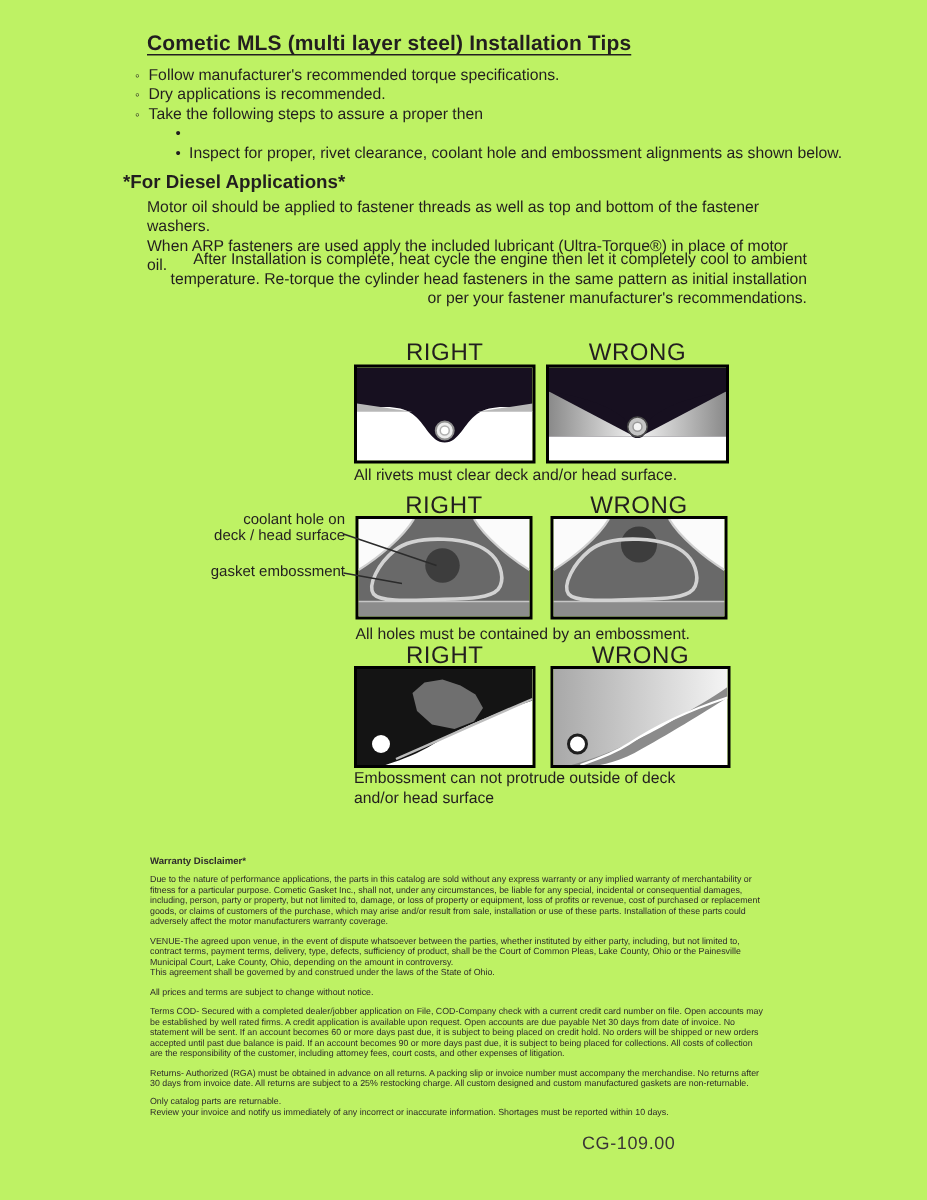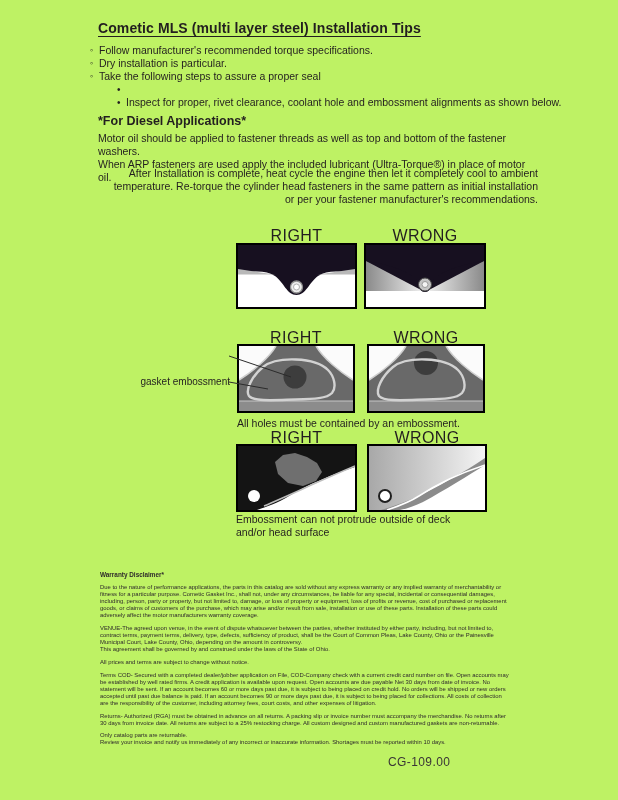--- a/index.html
+++ b/index.html
@@ -10,21 +10,21 @@
   .abs{position:absolute;}
   .page-title{
     left:98px;top:20px;font-size:14px;font-weight:bold;
     text-decoration:underline;text-underline-offset:3px;letter-spacing:0.1px;
   }
   .tips{left:90px;top:44px;font-size:10.5px;line-height:13px;}
   .tip-row{display:flex;}
   .tip-marker{width:9px;font-size:9px;line-height:13px;text-align:left;}
   .sub-row{margin-left:27px;}
   .sub-marker{width:9px;font-size:10px;line-height:13px;}
-  .diesel-heading{left:98px;top:114px;font-size:12.5px;font-weight:bold;}
+  .diesel-heading{left:82px;top:114px;font-size:12.5px;font-weight:bold;}
   .body-para{font-size:10.5px;line-height:13px;white-space:pre-line;width:440px;}
   .rw-label{font-size:16px;letter-spacing:0.4px;text-align:center;}
   .caption{font-size:10.5px;white-space:pre-line;line-height:12.5px;}
   .panel{border:2px solid #000;line-height:0;}
   .panel svg{display:block;}
   .side-label{font-size:10px;line-height:11px;text-align:right;white-space:pre-line;width:125px;}
   .legal{left:100px;top:571px;width:480px;font-size:5.9px;line-height:7.1px;color:#2e2a2b;}
   .legal-heading{font-weight:bold;font-size:6.4px;margin:0 0 6px 0;}
   .legal p{margin:0 0 5.5px 0;white-space:pre-line;}
   .doc-code{left:388px;top:755px;font-size:12px;letter-spacing:0.4px;color:#3a3536;}
@@ -36,25 +36,25 @@
 
   <div class="abs page-title">Cometic MLS (multi layer steel) Installation Tips</div>
 
   <div class="abs tips">
     <div class="tip-row">
       <span class="tip-marker">◦</span>
       <span>Follow manufacturer's recommended torque specifications.</span>
     </div>
     <div class="tip-row">
       <span class="tip-marker">◦</span>
-      <span>Dry installation is particular.</span>
+      <span>Dry applications is recommended.</span>
     </div>
     <div class="tip-row">
       <span class="tip-marker">◦</span>
-      <span>Take the following steps to assure a proper seal</span>
+      <span>Take the following steps to assure a proper then</span>
     </div>
     <div class="tip-row sub-row">
       <span class="sub-marker">•</span>
     </div>
     <div class="tip-row sub-row">
       <span class="sub-marker">•</span>
       <span>Inspect for proper, rivet clearance, coolant hole and embossment alignments as shown below.</span>
     </div>
   </div>
 
@@ -94,21 +94,24 @@
       <rect x="0" y="0" width="118" height="62" fill="#171020"></rect>
       <path d="M0,16 L57,46 L0,46 Z" fill="url(#gw1)"></path>
       <path d="M118,16 L61,46 L118,46 Z" fill="url(#gw2)"></path>
       <rect x="0" y="46" width="118" height="16" fill="#ffffff"></rect>
       <path d="M0,0 H118 V16 C97,19 78,25 68,34 C63,40 66,47 59,47 C52,47 55,40 50,34 C40,25 21,19 0,16 Z" fill="#171020"></path>
       <circle cx="59" cy="39.5" r="6.5" fill="#c4c4c4" stroke="#4a4a4a" stroke-width="1"></circle>
       <circle cx="59" cy="39.5" r="3" fill="#f4f4f4" stroke="#9a9a9a" stroke-width="1"></circle>
     </svg>
   </div>
 
-
+  <div class="abs caption" style="left:236px;top:311px;">All rivets must clear deck and/or head surface.</div>
+
+  <div class="abs side-label" style="left:105px;top:341px;">coolant hole on
+deck / head surface</div>
   <div class="abs side-label" style="left:105px;top:376px;">gasket embossment</div>
 
   <div class="abs rw-label" style="left:237px;top:329px;width:118px;">RIGHT</div>
   <div class="abs rw-label" style="left:367px;top:329px;width:118px;">WRONG</div>
 
   <div class="abs panel" style="left:237px;top:344px;">
     <svg width="114" height="65" viewBox="0 0 114 65" xmlns="http://www.w3.org/2000/svg">
       <rect x="0" y="0" width="114" height="65" fill="#696969"></rect>
       <rect x="0" y="55" width="114" height="10" fill="#8c8c8c"></rect>
       <line x1="0" y1="55" x2="114" y2="55" stroke="#c6c6c6" stroke-width="1"></line>

